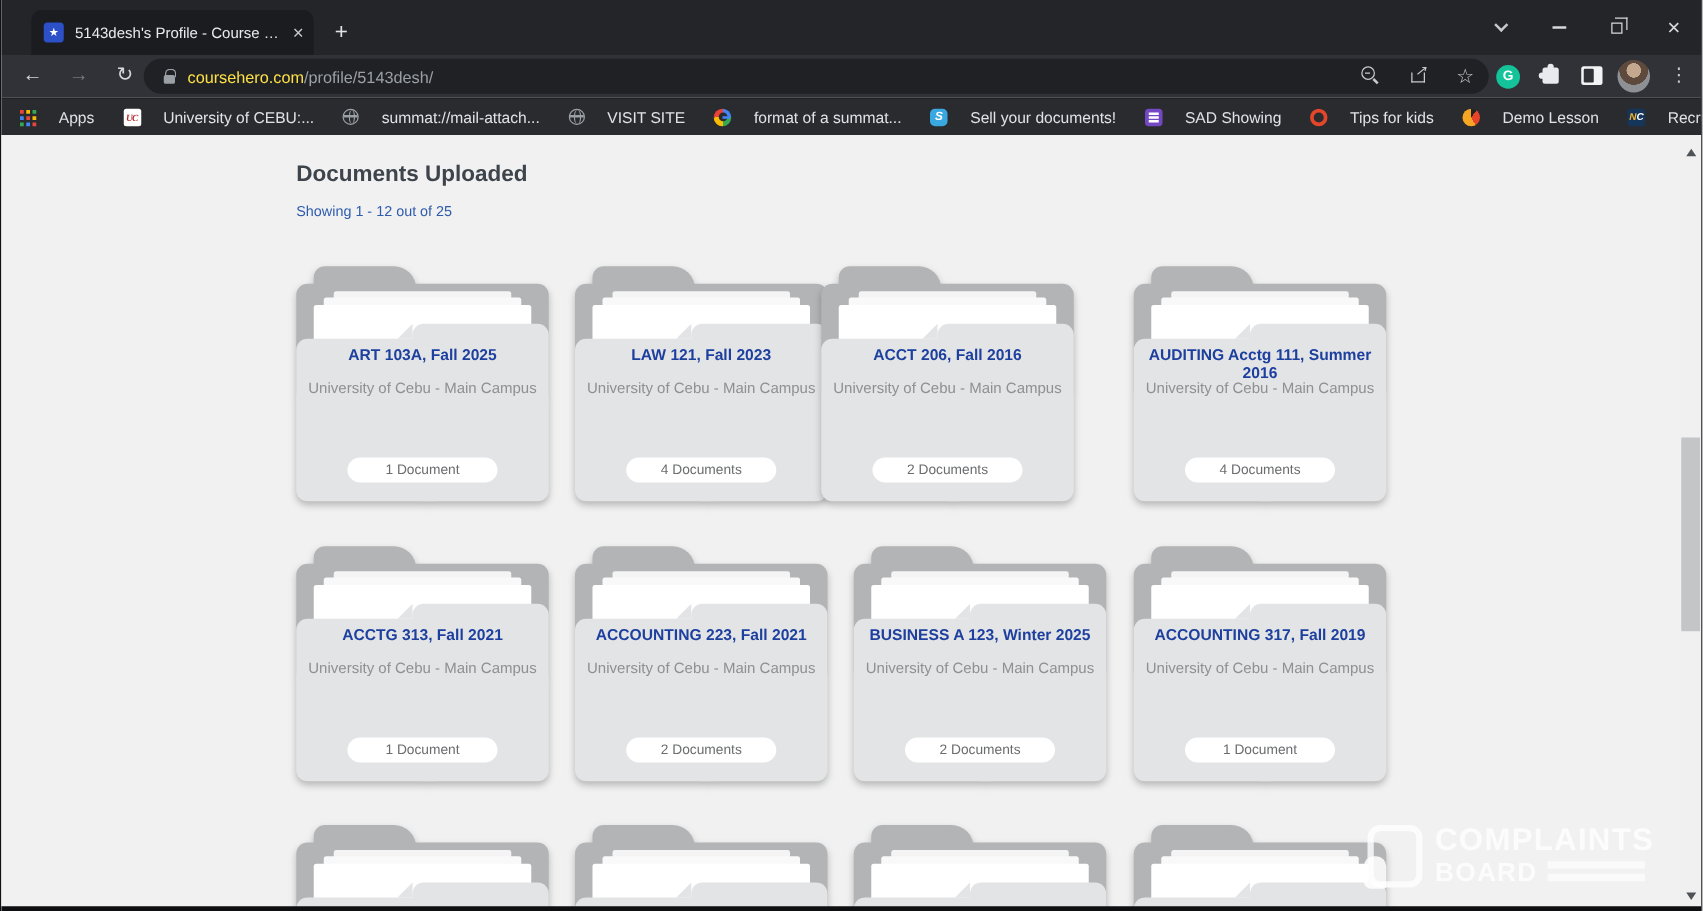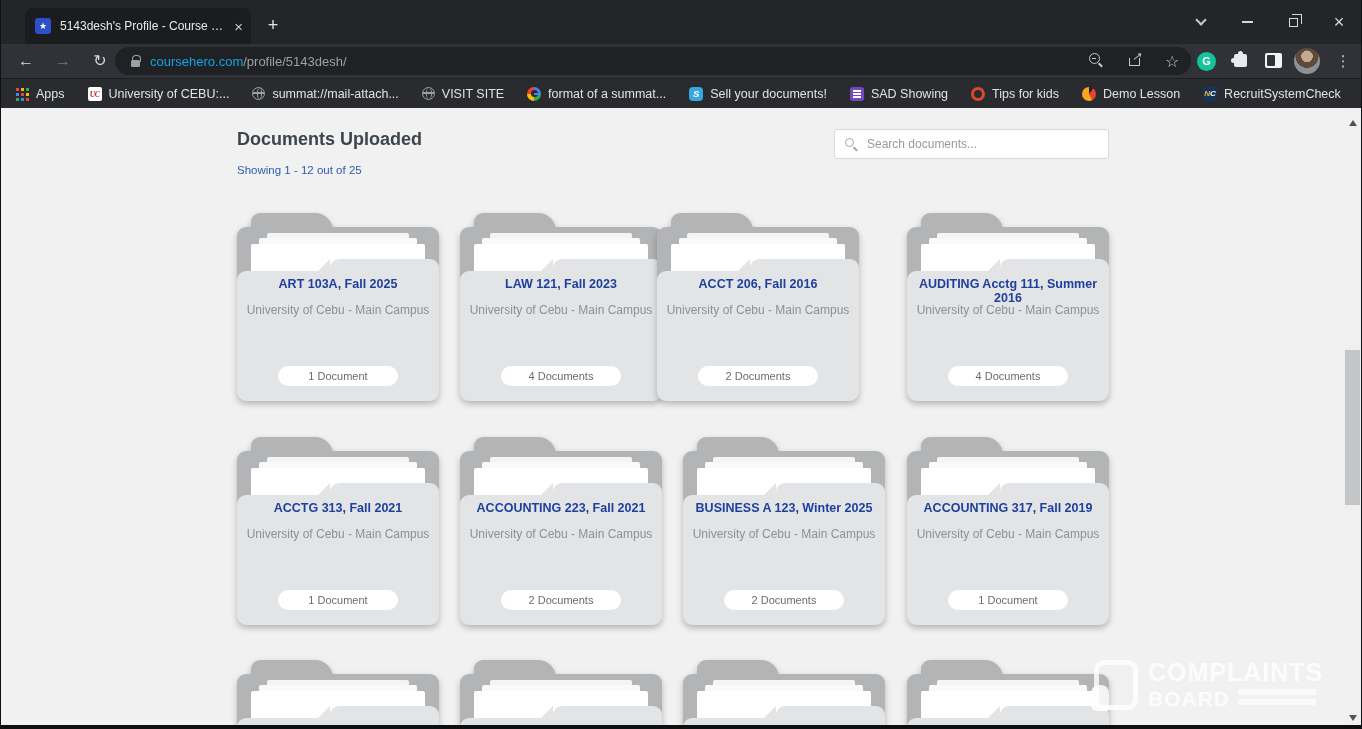--- a/index.html
+++ b/index.html
@@ -41,21 +41,21 @@
   #nav-back { left:12px; } #nav-back::before { content:"←"; }
   #nav-fwd { left:49px; color:#74777c; } #nav-fwd::before { content:"→"; }
   #nav-reload { left:86px; } #nav-reload::before { content:"↻"; }
   #omnibox { position:absolute; left:114px; top:3px; width:1076px; height:28px; background:#202125;
              border-radius:14px; display:flex; align-items:center; padding:0 10px 0 14px; }
   .lock { position:relative; width:9px; height:7px; background:#9aa0a6; border-radius:1.5px;
           margin:4px 10px 0 2px; flex:0 0 auto; }
   .lock::before { content:""; position:absolute; left:1px; top:-5px; width:7px; height:6px;
                   border:1.5px solid #9aa0a6; border-bottom:none; border-radius:4px 4px 0 0; }
   #url { font-size:13px; white-space:nowrap; flex:1 1 auto; overflow:hidden; }
-  #url .dom { color:#0ea5e9; } #url .path { color:#9aa0a6; }
+  #url .dom { color:#fde047; } #url .path { color:#9aa0a6; }
   .obx-ic { flex:0 0 auto; margin-left:22px; position:relative; width:16px; height:16px; }
   .magglass { width:11px; height:11px; border:1.6px solid #c7c9cd; border-radius:50%; position:absolute; top:0; left:0; }
   .magglass.minus::before { content:""; position:absolute; left:1.6px; top:3.6px; width:4.5px; height:1.6px; background:#c7c9cd; }
   .maghandle { position:absolute; width:5px; height:1.8px; background:#c7c9cd; transform:rotate(45deg);
                left:9px; top:11px; }
   .share-ic { }
   .share-tray { position:absolute; left:2px; top:5px; width:11px; height:8px;
                 border:1.5px solid #c7c9cd; border-top:none; }
   .share-arrow { position:absolute; left:5px; top:-3px; color:#c7c9cd; font-size:11px; }
   .share-arrow::before { content:"↗"; }
@@ -70,21 +70,21 @@
   .panel-ic::after { content:""; position:absolute; left:2px; top:2px; width:8px; height:11px; background:#313237; border-radius:1px; }
   .avatar { position:absolute; left:1293px; top:4px; width:26px; height:26px; border-radius:50%;
             background:radial-gradient(circle at 50% 32%, #c3a78e 0 26%, #5d4a3c 27% 52%, #8d9196 53% 100%); }
   .kebab { position:absolute; left:1332px; top:5px; width:20px; height:24px; color:#c7c9cd;
            font-size:15px; text-align:center; line-height:24px; }
   .kebab::before { content:"⋮"; }
 
   
   #bookmarks { position:absolute; left:0; top:78px; width:100%; height:30px; background:#2a2b2f;
                border-top:1px solid rgba(0,0,0,.3); display:flex; align-items:center; padding-left:14px; gap:23px; }
-  .bm { display:flex; align-items:center; gap:7px; color:#dfe2e6; font-size:12.5px; white-space:nowrap; }
+  .bm { display:flex; align-items:center; gap:18px; color:#dfe2e6; font-size:12.5px; white-space:nowrap; }
   .ic { width:14px; height:14px; flex:0 0 auto; position:relative; }
   .grid-ic::before { content:""; position:absolute; left:1px; top:1px; width:3px; height:3px; background:#e8453c;
       box-shadow:5px 0 #fbbc05,10px 0 #34a853,0 5px #4285f4,5px 5px #e8453c,10px 5px #fbbc05,0 10px #34a853,5px 10px #4285f4,10px 10px #e8453c; }
   .uc-ic { background:#fff; border-radius:2px; }
   .uc-ic::before { content:"UC"; position:absolute; left:0; right:0; top:3px; text-align:center;
       font-family:"Liberation Serif", serif; font-size:7.5px; font-weight:bold; color:#b5282d; letter-spacing:-0.5px; }
   .globe-ic { border:1.5px solid #9aa0a6; border-radius:50%; width:13px; height:13px; }
   .globe-ic::before { content:""; position:absolute; left:0; right:0; top:4.3px; height:1.3px; background:#9aa0a6; }
   .globe-ic::after { content:""; position:absolute; left:3.3px; top:0; bottom:0; width:3.5px;
       border-left:1.3px solid #9aa0a6; border-right:1.3px solid #9aa0a6; border-radius:50%; }
@@ -245,26 +245,20 @@
       </span>
     <span class="bm">
         <i class="ic nc-ic"></i>
         <span>RecruitSystemCheck</span>
       </span>
   </div>
 
   <div id="content">
     <div id="page-heading">Documents Uploaded</div>
     <div id="showing">Showing 1 - 12 out of 25</div>
-    <div id="docsearch">
-      <span class="s-mag">
-          <i></i>
-        </span>
-      <input placeholder="Search documents..." style="">
-    </div>
 
     <div class="folder" style="left:236px;top:105px">
       <div class="f-tab"></div>
         <div class="f-back"></div>
       <div class="f-p1"></div>
         <div class="f-p2"></div>
         <div class="f-p3"></div>
       <div class="f-frontl"></div>
         <div class="f-frontr"></div>
         <div class="f-diag"></div>

